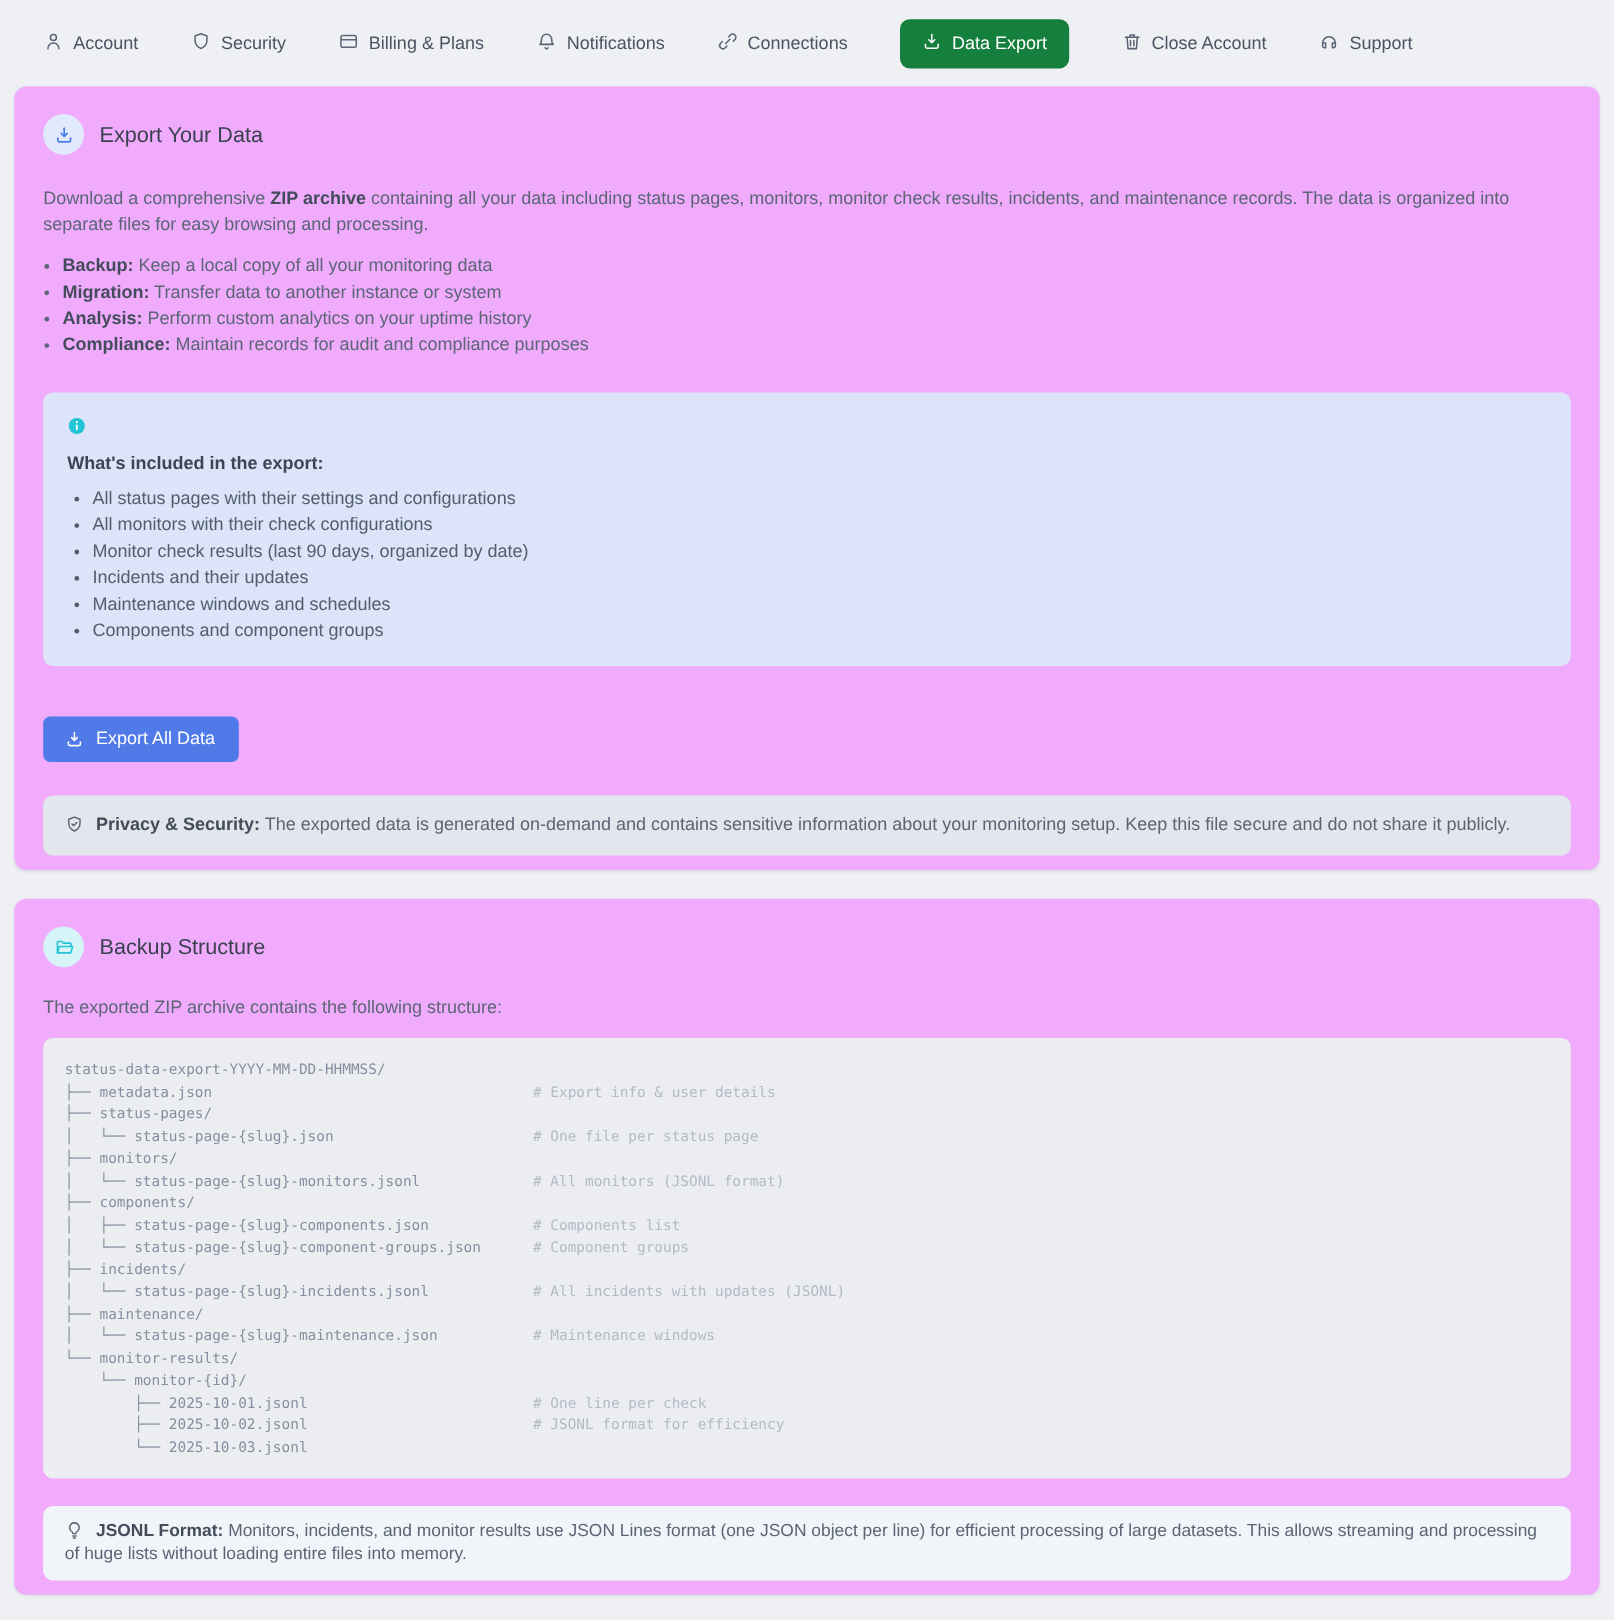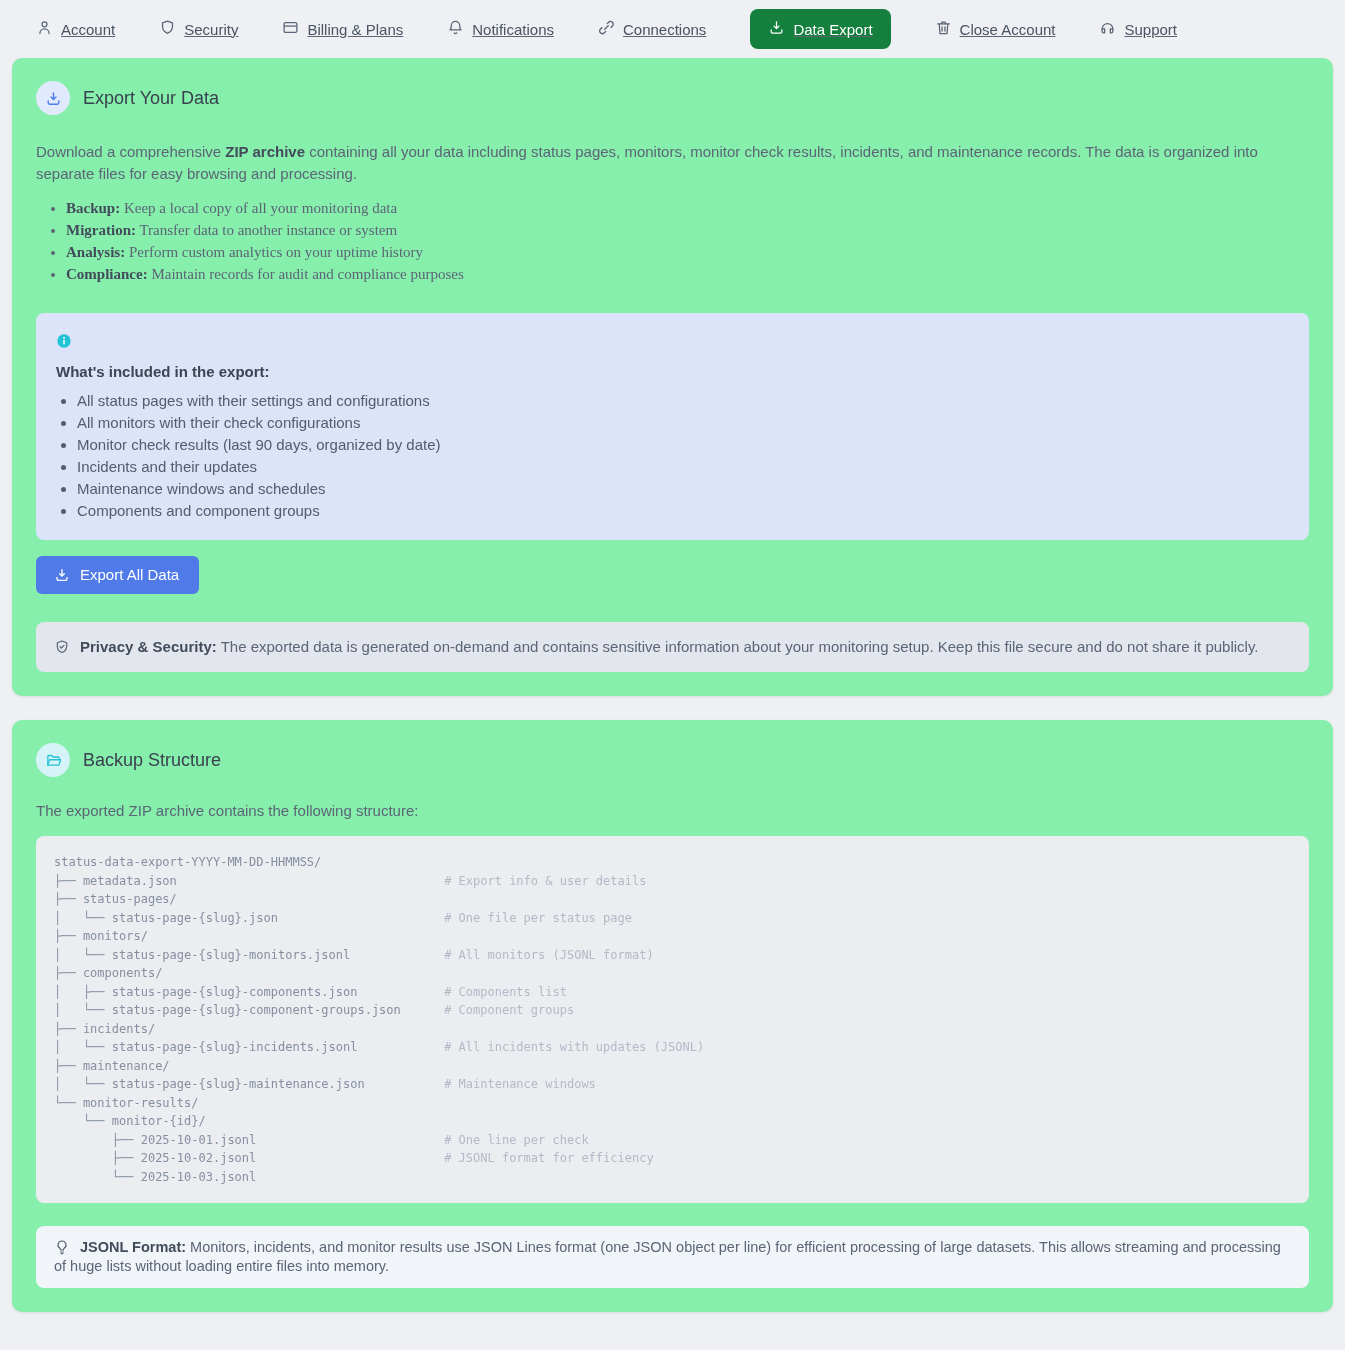--- a/index.html
+++ b/index.html
@@ -4,68 +4,68 @@
 <style>
   * { margin:0; padding:0; box-sizing:border-box; }
   html,body { width:1345px; height:1350px; overflow:hidden; }
   body {
     background:#eef0f4;
     font-family:"Liberation Sans", sans-serif;
     color:#5b6576;
   }
   
   .navbar {
-    height:58px; display:flex; align-items:center;
-    padding:0 36px; gap:44px;text-decoration:underline;
+    height:72px; display:flex; align-items:center;
+    padding:0 36px; gap:44px;
   }
   .nav-item {
     display:flex; align-items:center; gap:8px;
     color:#4a5462; font-size:15px; font-weight:500; cursor:pointer;
     white-space:nowrap;
   }
   .nav-item svg { width:17px; height:17px; stroke:#5b6576; }
   .nav-item.active {
     background:#15803d; color:#ffffff;
     padding:10px 18px; border-radius:8px;
   }
   .nav-item.active svg { stroke:#ffffff; }
   
   .card {
-    background:#86efac; border-radius:10px;
+    background:#f0abfc; border-radius:10px;
     box-shadow:0 1px 3px rgba(25,35,60,0.10);
-    margin:0 12px; padding:22px 24px 24px 24px;
+    margin:0 12px; padding:22px 24px 12px 24px;
   }
   .card + .card { margin-top:24px; }
   .card-header { display:flex; align-items:center; gap:13px; height:36px; }
   .icon-circle {
     width:34px; height:34px; border-radius:50%;
     display:flex; align-items:center; justify-content:center; flex:0 0 34px;
   }
   .icon-circle.blue { background:#e0eafc; }
   .icon-circle.cyan { background:#d6f3f7; }
   .icon-circle svg { width:17px; height:17px; }
   .card-title { font-size:18px; font-weight:500; color:#39414f; }
   p.body-text { font-size:15px; line-height:22px; color:#5b6576; }
   .intro { margin-top:25px; max-width:1262px; }
   .intro b, .li-label, .note b { color:#434c5b; font-weight:700; }
   .usage-heading { margin-top:25px; }
-  ul.usage { margin:12px 0 0 30px;font-family:Liberation Serif, serif; }
+  ul.usage { margin:12px 0 0 16px; }
   ul.usage li { font-size:15px; line-height:22px; color:#5b6576; }
   
   .info-box {
     margin-top:28px; background:#dbe4f8; border-radius:8px;
     padding:18px 20px; display:flex; gap:10px;flex-direction:column;
   }
   .info-box .info-icon { flex:0 0 16px; margin-top:2px; }
   .info-title { font-size:15px; font-weight:700; color:#3c4554; }
   ul.included { margin:10px 0 0 21px; }
   ul.included li { font-size:15px; line-height:22px; color:#525d6e; }
   
   .export-btn {
-    margin-top:16px; display:inline-flex; align-items:center; gap:10px;
+    margin-top:42px; display:inline-flex; align-items:center; gap:10px;
     background:#4f7ae8; color:#ffffff; border:none; border-radius:6px;
     padding:10px 20px 11px 18px; font-size:15px; font-weight:500;
     font-family:"Liberation Sans", sans-serif; cursor:pointer;
   }
   .export-btn svg { width:16px; height:16px; stroke:#ffffff; }
   
   .note {
     margin-top:28px; border-radius:8px; padding:14px 18px;
     font-size:15px; line-height:22px; color:#5b6576;
   }

